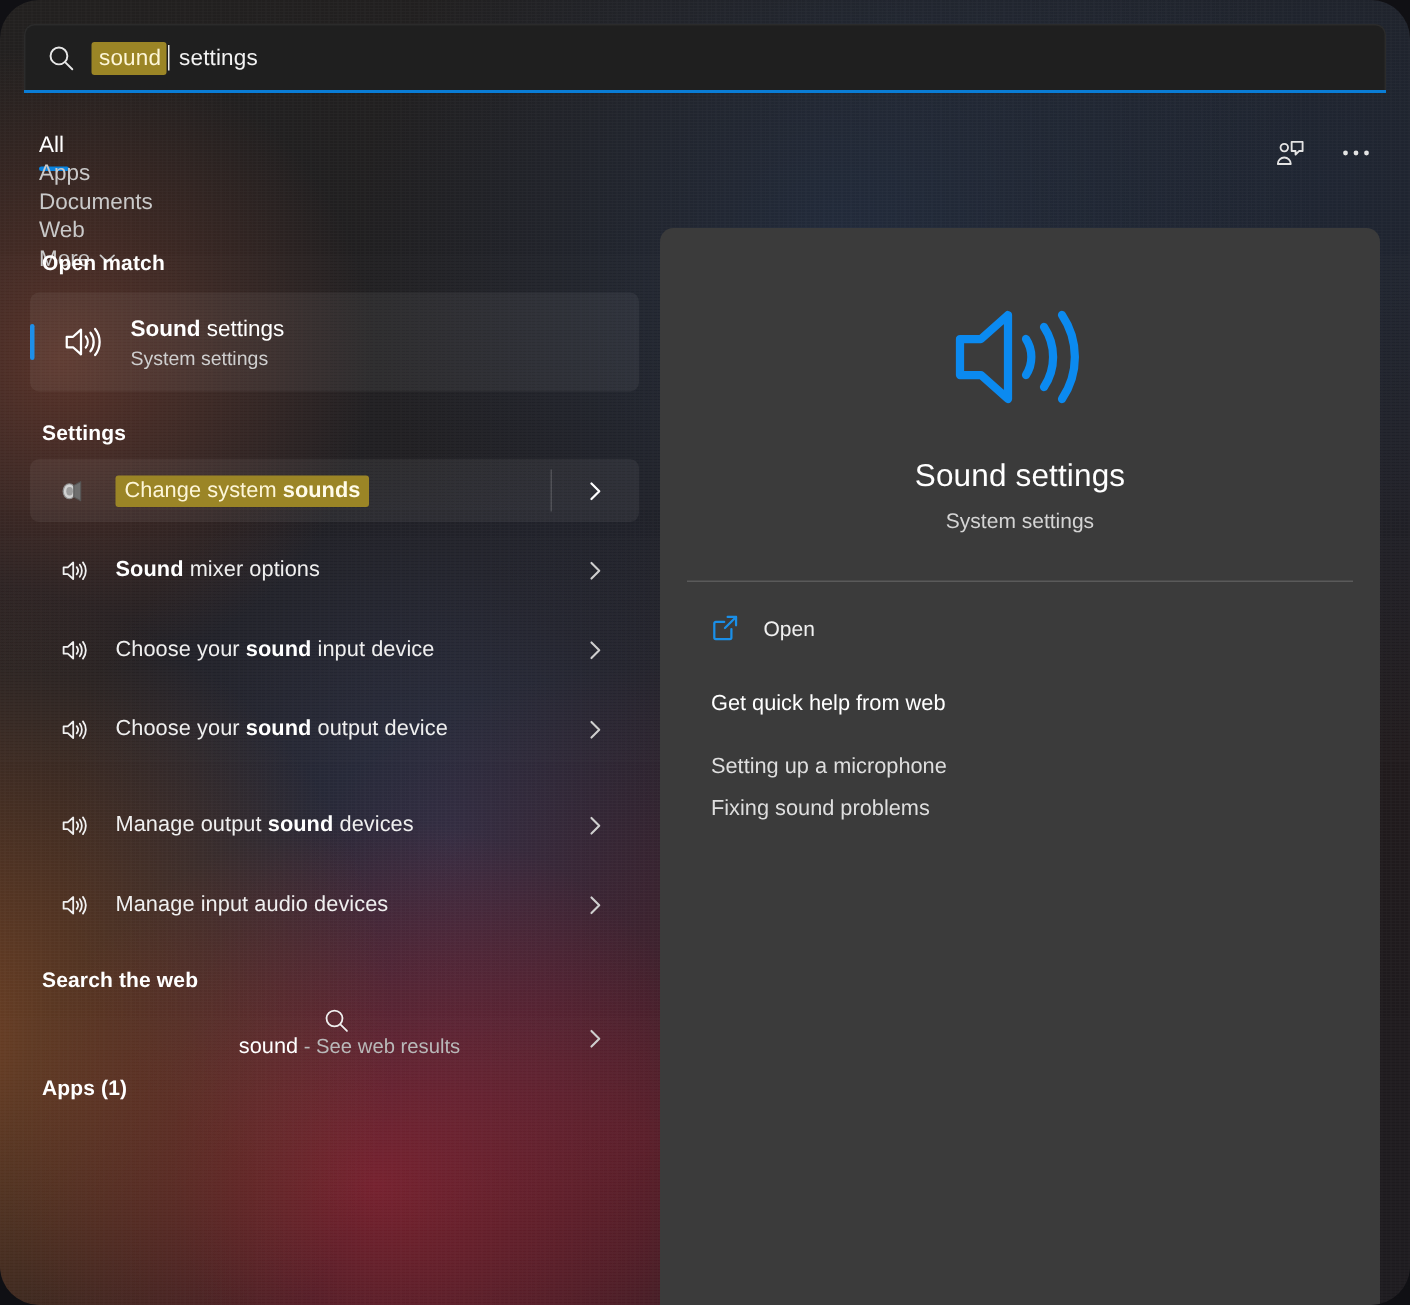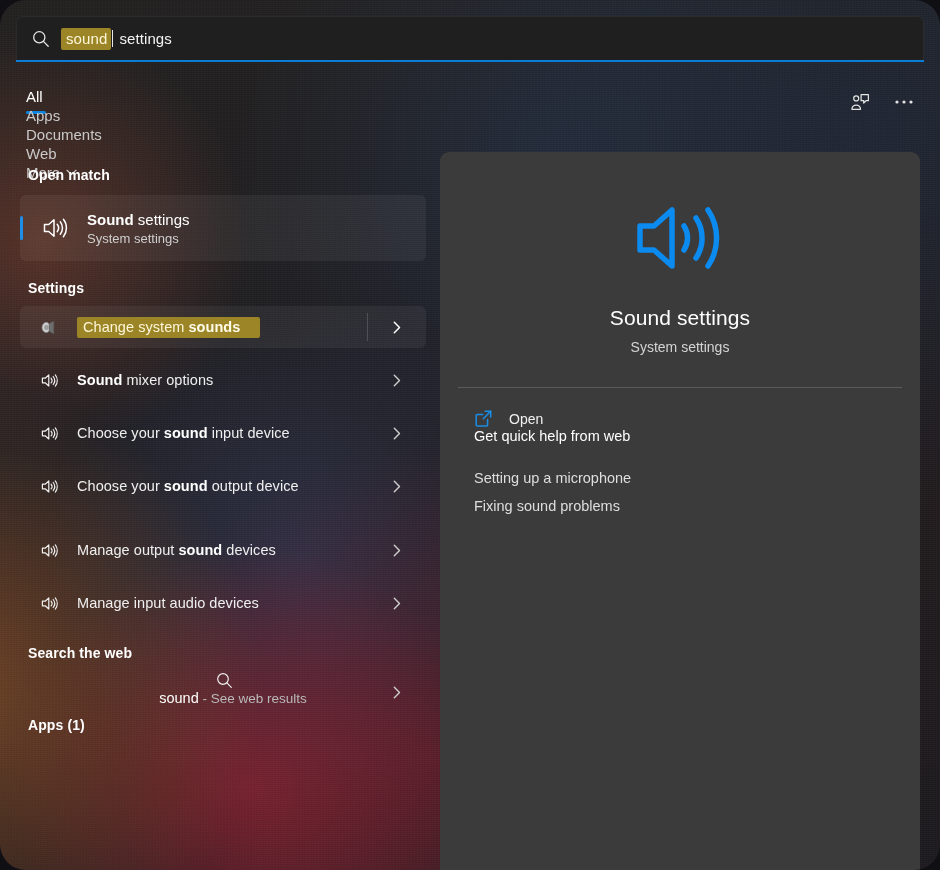--- a/index.html
+++ b/index.html
@@ -204,21 +204,21 @@
   .row-label {
     font-size: 14.5px;
     color: #efefef;
     white-space: nowrap;
     letter-spacing: 0.05px;
   }
   .row-label b { font-weight: bold; color: #ffffff; }
   .row-label.marked {
     background: #9b8526;
     color: #fdf6d8;
-    padding: 2px 20px 3px 6px;
+    padding: 2px 6px 3px 6px;
     border-radius: 2px;
   }
   .row-label.marked b { color: #fffbe8; }
   .row-chevron {
     position: absolute;
     right: 0;
     top: 0;
     height: 100%;
     width: 58px;
     display: flex;
@@ -279,20 +279,21 @@
   .pv-action {
     margin-top: 21px;
     padding-left: 34px;
     display: flex;
     align-items: center;
     gap: 16px;
   }
   .pv-openicon { width: 19px; height: 19px; display: block; }
   .pv-action-label { font-size: 14px; color: #f0f0f0; }
   .pv-help-title {
+    margin-top: 33px;
     padding-left: 34px;
     font-size: 14.5px;
     color: #ffffff;
   }
   .pv-link {
     margin-top: 26px;
     padding-left: 34px;
     font-size: 14.5px;
     color: #dedede;
   }

